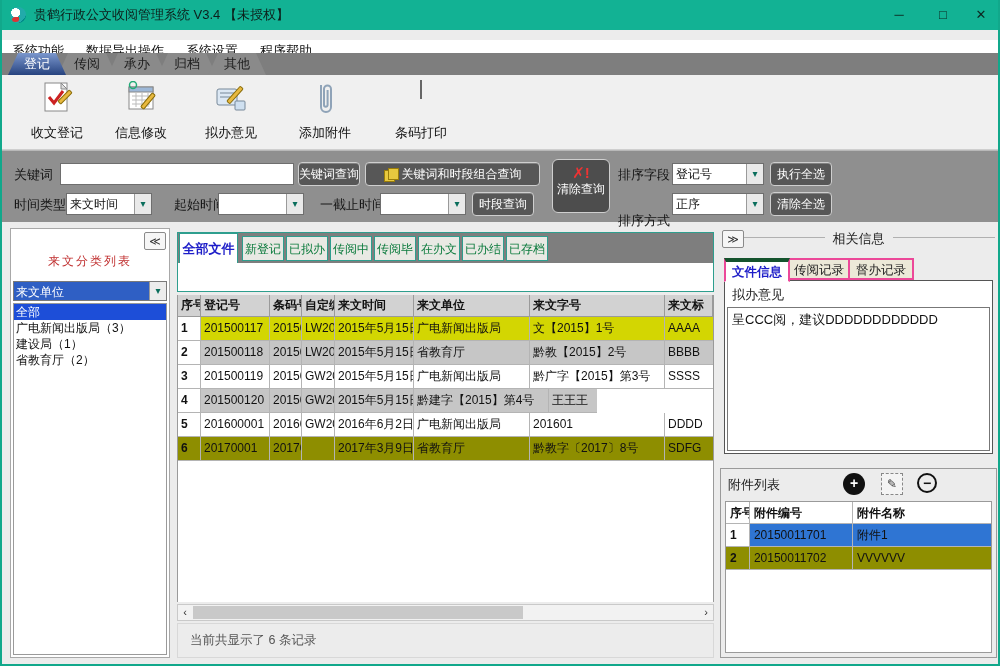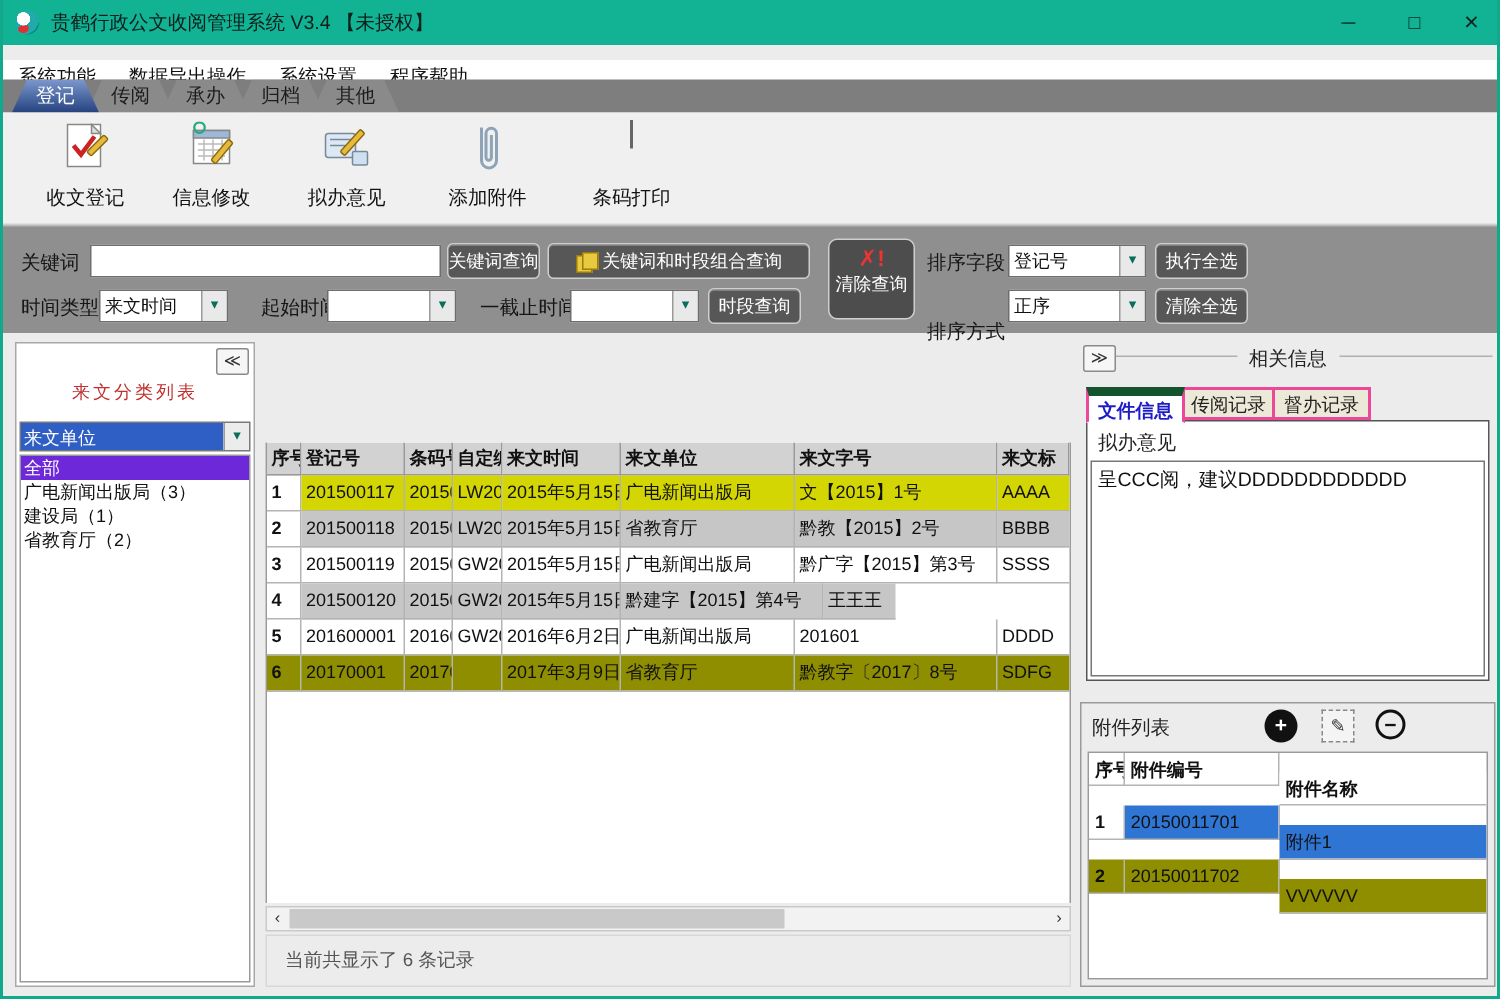--- a/index.html
+++ b/index.html
@@ -73,21 +73,21 @@
              color:#c03030; font-size:12px; letter-spacing:2px; }
   .sidebar-combo { position:absolute; top:52px; left:2px; right:2px; height:20px;
              border:1px solid #7a7a7a; background:#fff; display:flex; }
   .sidebar-combo .val { flex:1; font-size:12px; background:#2f5fc4; color:#fff; padding:2px 2px;
              white-space:nowrap; overflow:hidden; }
   .sidebar-combo .arrow { width:17px; background:#ececec; border-left:1px solid #9a9a9a;
              text-align:center; line-height:18px; font-size:10px; color:#0a6e5c; }
   .sidebar-list { position:absolute; top:74px; left:2px; right:2px; bottom:2px;
              border:1px solid #9a9a9a; background:#fff; overflow:hidden; }
   .side-item { font-size:12px; height:16px; line-height:16px; padding-left:2px; color:#111; white-space:nowrap; }
-  .side-item.selected { background:#6d28d9; color:#fff; }
+  .side-item.selected { background:#1d4ed8; color:#fff; }
 
   
   .main { position:absolute; left:175px; top:228px; width:537px; height:430px; }
   .statusbox { position:absolute; top:4px; left:0; width:100%; height:60px; border:1px solid #2e9e8e;
                background:#7e7e7e; }
   .statusbox .white-strip { position:absolute; left:0; right:0; bottom:0; height:28px; background:#fff; }
   .stab { position:absolute; top:3px; height:25px; width:42px; text-align:center; line-height:24px;
           font-size:12px; color:#0a7a3c; background:#e9e9e4; border:1px solid #2e9e8e; }
   .stab.active { top:0; left:1px; width:59px; height:30px; background:#fff; color:#1d1dc8;
           font-weight:bold; font-size:13px; line-height:30px; border-bottom:none; }
@@ -119,21 +119,21 @@
   .rightpanel { position:absolute; left:718px; top:228px; width:277px; height:430px; }
   .group-line { position:absolute; top:9px; left:2px; right:2px; border-top:1px solid #b0b0b0; }
   .group-title { position:absolute; top:2px; left:50%; transform:translateX(-50%); background:#ececec;
              padding:0 8px; font-size:13px; color:#222; }
   .expand-btn { position:absolute; left:2px; top:2px; width:22px; height:18px; background:#f6f6f6;
              border:1px solid #8a8a8a; border-radius:2px; text-align:center; line-height:16px;
              font-size:11px; color:#333; }
   .itab { position:absolute; top:30px; height:22px; padding:0 6px; line-height:21px; font-size:12.5px;
           background:#ece9d8; border:2px solid #ec4899; color:#222; }
   .itab.active { background:#fff; color:#1d1dc8; font-weight:bold; border-bottom:1px solid #fff;
-          height:24px; z-index:2; border-top:6px solid #14532d; }
+          height:24px; z-index:2; border-top:4px solid #14532d; }
   .it1 { left:4px; } .it2 { left:66px; } .it3 { left:128px; }
   .info-box { position:absolute; top:52px; left:4px; width:269px; height:174px; background:#fff;
           border:1px solid #555; }
   .opinion-label { position:absolute; top:5px; left:7px; font-size:13px; color:#222; }
   .opinion-area { position:absolute; top:26px; left:2px; right:2px; bottom:2px; border:1px solid #777;
           background:#fff; font-size:13px; color:#111; padding:3px 4px; }
 
   .attach-panel { position:absolute; top:240px; left:0; width:277px; height:190px; border:1px solid #9a9a9a;
           background:#ececec; }
   .attach-title { position:absolute; top:7px; left:7px; font-size:13px; color:#222; }
@@ -141,21 +141,21 @@
   .abtn.add { left:122px; background:#111; color:#fff; border-radius:50%; font-weight:bold; }
   .abtn.edit { left:160px; background:#f4f4f4; border:1px dashed #888; color:#333; font-size:12px; }
   .abtn.remove { left:196px; color:#111; border:2px solid #111; border-radius:50%; width:20px; height:20px;
           line-height:16px; font-weight:bold; }
   .attach-table-wrap { position:absolute; top:32px; left:4px; right:4px; bottom:4px; background:#fff;
           border:1px solid #9a9a9a; overflow:hidden; }
   .arow { display:flex; }
   .acell { border-right:1px solid #b4b4b4; border-bottom:1px solid #b4b4b4; font-size:12px; height:23px;
            line-height:22px; padding:0 4px; white-space:nowrap; overflow:hidden; color:#111; }
   .ahead .acell { background:#fff; font-weight:bold; height:22px; }
-  .a0{width:24px;font-weight:bold;} .a1{width:104px;} .a2{width:139px;border-right:none;margin-top:13px;}
+  .a0{width:24px;font-weight:bold;} .a1{width:104px;} .a2{width:139px;border-right:none;}
   .arow-blue .acell:not(.a0){ background:#2f75d3; }
   .arow-olive .acell{ background:#8e8e00; }
 </style>
 </head>
 <body>
 
 <div class="window">
 
   <div class="titlebar">
     <span class="app-icon"></span>
@@ -289,20 +289,31 @@
     </div>
     <div class="sidebar-list">
       <div class="side-item selected">全部</div>
       <div class="side-item">广电新闻出版局（3）</div>
       <div class="side-item">建设局（1）</div>
       <div class="side-item">省教育厅（2）</div>
     </div>
   </div>
 
   <div class="main">
+    <div class="statusbox">
+      <div class="white-strip"></div>
+      <div class="stab active">全部文件</div>
+      <div class="stab" style="left:64px;">新登记</div>
+      <div class="stab" style="left:108px;">已拟办</div>
+      <div class="stab" style="left:152px;">传阅中</div>
+      <div class="stab" style="left:196px;">传阅毕</div>
+      <div class="stab" style="left:240px;">在办文</div>
+      <div class="stab" style="left:284px;">已办结</div>
+      <div class="stab" style="left:328px;">已存档</div>
+    </div>
 
     <div class="grid">
       <div class="trow thead">
         <div class="tcell c0">序号</div>
         <div class="tcell c1">登记号</div>
         <div class="tcell c2">条码号</div>
         <div class="tcell c3">自定编</div>
         <div class="tcell c4">来文时间</div>
         <div class="tcell c5">来文单位</div>
         <div class="tcell c6">来文字号</div>

